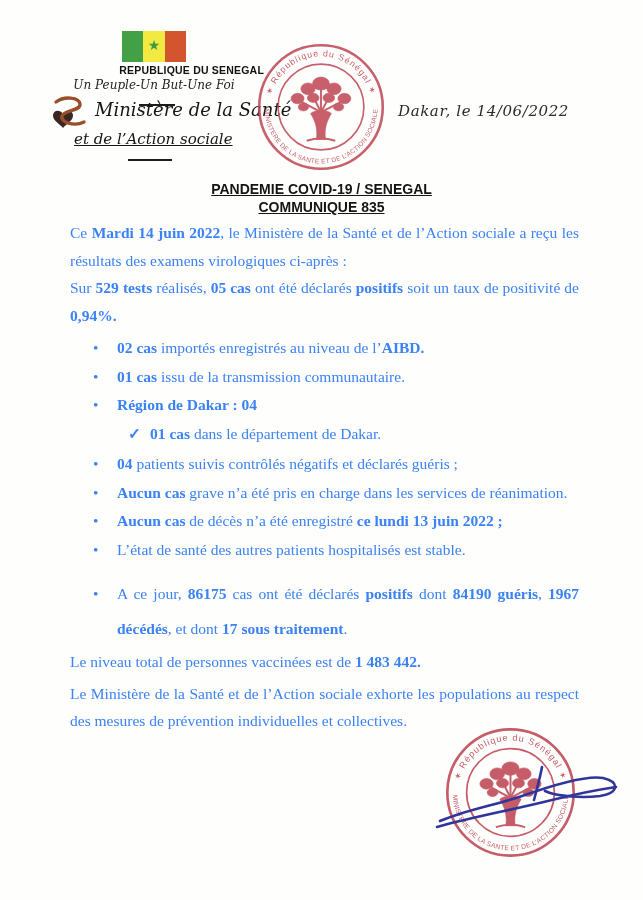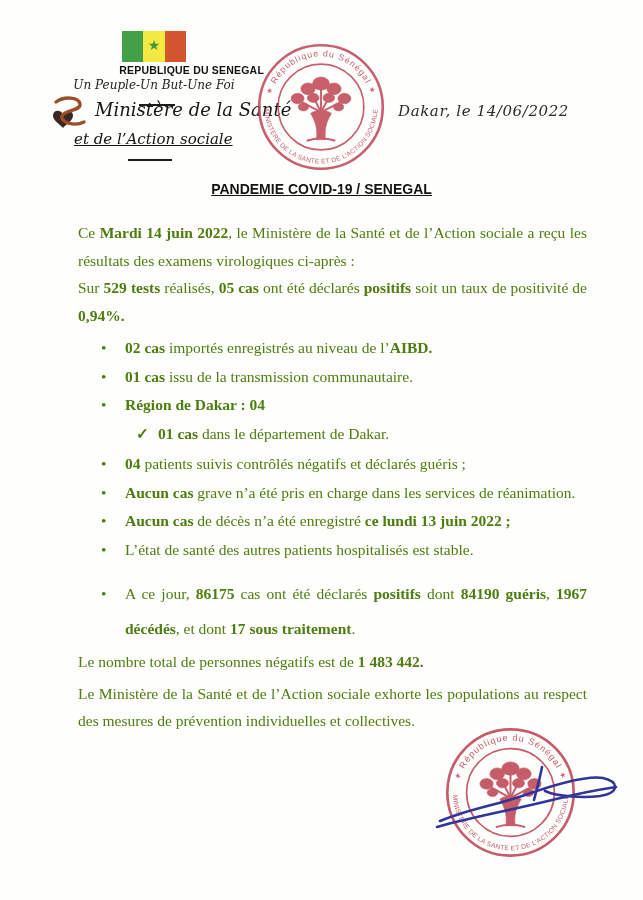--- a/index.html
+++ b/index.html
@@ -42,21 +42,21 @@
   .signature    { left:424px; top:747px; width:212px; height:88px; }
 
   
   .doc-title { left:0; top:181px; width:643px; text-align:center;
     font-family:"Liberation Sans", sans-serif; font-weight:bold; font-size:14px;
     line-height:17.5px; color:#141414; }
   .doc-title .tline { text-decoration:underline; }
 
   
   .body { left:70px; top:219px; width:509px; font-size:15.5px; line-height:27.5px;
-    text-align:justify; color:#4d7c0f;margin-left:8px; }
+    text-align:justify; color:#3b82f6; }
   .b { font-weight:bold; }
   .para { margin:0; }
   .list { margin-top:5px; }
   .li { display:flex; line-height:28.5px; padding-left:23px; text-align:left; }
   .li .marker { width:24px; flex:0 0 24px; }
   .li .txt { flex:1; }
   .li-sub { padding-left:58px; }
   .li-sub .marker { width:22px; flex:0 0 22px; font-weight:bold; }
   .list-2 { margin-top:2px; }
   .list-3 { margin-top:12px; }
@@ -122,20 +122,21 @@
       <ellipse cx="136" cy="87" rx="10" ry="8"></ellipse>
       <ellipse cx="88" cy="86" rx="9" ry="7"></ellipse>
       <ellipse cx="112" cy="86" rx="9" ry="7"></ellipse>
       <ellipse cx="73" cy="100" rx="8" ry="6"></ellipse>
       <ellipse cx="127" cy="100" rx="8" ry="6"></ellipse>
     </g>
   </svg>
 
   <div class="abs doc-title">
     <div class="tline">PANDEMIE COVID-19 / SENEGAL</div>
+    <div class="tline">COMMUNIQUE 835</div>
   </div>
 
   <div class="abs body">
     <p class="para"><span>Ce </span><span class="b">Mardi 14 juin 2022</span><span>, le Ministère de la Santé et de l’Action sociale a reçu les résultats des examens virologiques ci-après :</span></p>
     <p class="para"><span>Sur </span><span class="b">529 tests</span><span> réalisés, </span><span class="b">05 cas</span><span> ont été déclarés </span><span class="b">positifs</span><span> soit un taux de positivité de </span><span class="b">0,94%.</span></p>
 
     <div class="list list-1">
       <div class="li">
         <span class="marker">•</span>
         <span class="txt"><span class="b">02 cas</span><span> importés enregistrés au niveau de l’</span><span class="b">AIBD.</span></span>
@@ -173,21 +174,21 @@
       </div>
     </div>
 
     <div class="list list-3">
       <div class="li">
         <span class="marker">•</span>
         <span class="txt"><span>A ce jour, </span><span class="b">86175</span><span> cas ont été déclarés </span><span class="b">positifs</span><span> dont </span><span class="b">84190 guéris</span><span>, </span><span class="b">1967 décédés</span><span>, et dont </span><span class="b">17 sous traitement</span><span>.</span></span>
       </div>
     </div>
 
-    <p class="para p-vaccine"><span>Le nombre total de personnes négatifs est de </span><span class="b">1 483 442.</span></p>
+    <p class="para p-vaccine"><span>Le niveau total de personnes vaccinées est de </span><span class="b">1 483 442.</span></p>
     <p class="para p-final"><span>Le Ministère de la Santé et de l’Action sociale exhorte les populations au respect des mesures de prévention individuelles et collectives.</span></p>
   </div>
 
   <svg class="abs stamp-bottom" viewBox="0 0 200 200">
     <defs>
       <path id="arcTop2" d="M 22,100 A 78,78 0 0 1 178,100"></path>
       <path id="arcBot2" d="M 13,100 A 87,87 0 0 0 187,100"></path>
     </defs>
     <circle cx="100" cy="100" r="95" fill="none" stroke="#c04b58" stroke-width="4"></circle>
     <circle cx="100" cy="100" r="66" fill="none" stroke="#c04b58" stroke-width="2.5"></circle>

